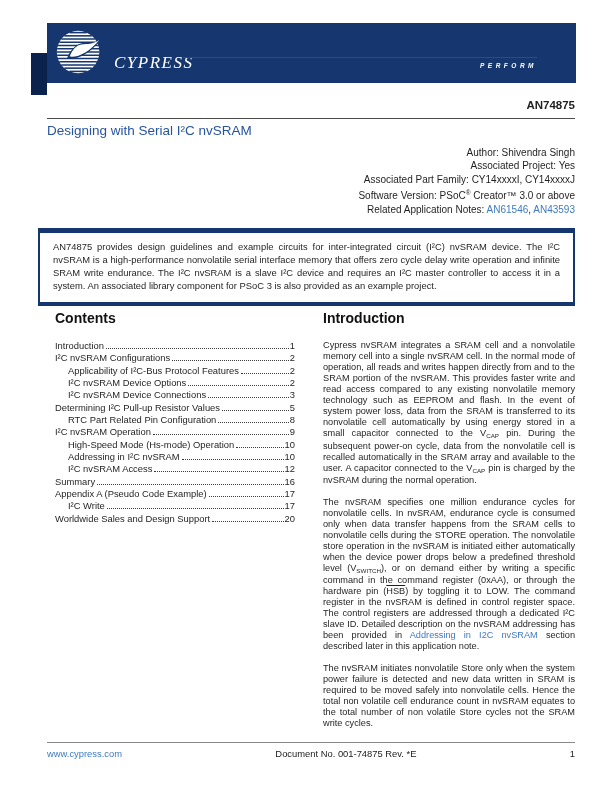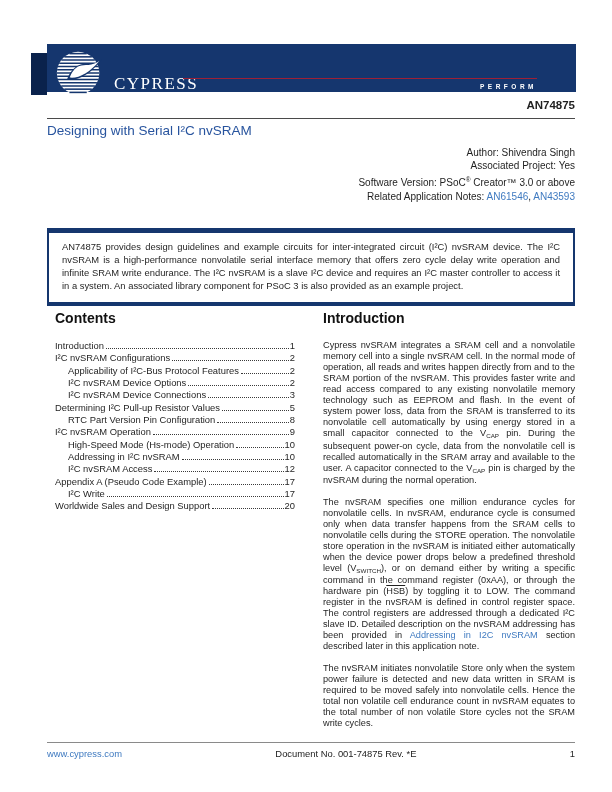--- a/index.html
+++ b/index.html
@@ -13,39 +13,39 @@
   }
   *{margin:0;padding:0;box-sizing:border-box;}
   html,body{background:#e8e8e8;}
   body{font-family:"Liberation Sans",sans-serif;color:var(--text);}
   .page{
     position:relative;width:612px;height:792px;background:#fff;margin:0 auto;
     overflow:hidden;
   }
   
   .banner-tab{position:absolute;left:31px;top:53px;width:16px;height:42px;background:var(--banner-tab);}
-  .banner{position:absolute;left:47px;top:44px;width:529px;height:48px;background:var(--banner-navy);}
+  .banner{position:absolute;left:47px;top:23px;width:529px;height:60px;background:var(--banner-navy);font-style:italic;}
   .globe{position:absolute;left:8px;top:5px;}
   .logo-text{
     position:absolute;left:67px;top:30px;color:#fff;
     font-family:"Liberation Serif",serif;font-size:17px;letter-spacing:1.5px;
   }
   .red-line{position:absolute;left:136px;right:39px;top:34px;height:1.4px;background:var(--accent-red);}
   .perform{
     position:absolute;right:39px;top:39px;color:#fff;
     font-size:6.5px;font-weight:bold;letter-spacing:3.5px;
   }
   
   .doc-number{position:absolute;right:37px;top:99px;font-size:11.5px;font-weight:bold;}
   .title-rule{position:absolute;left:47px;right:37px;top:118px;height:1px;background:var(--rule-gray);}
   .page-title{position:absolute;left:47px;top:123px;font-size:13.5px;font-weight:normal;color:var(--title-blue);}
   .meta{position:absolute;right:37px;top:146px;text-align:right;font-size:10px;font-weight:normal;line-height:13.4px;}
   
   .abstract{
-    position:absolute;left:47px;right:37px;top:228px;
+    position:absolute;left:38px;right:37px;top:228px;
     border:2px solid var(--banner-navy);border-top-width:5px;border-bottom-width:4px;
     padding:8px 13px 9px;font-size:9.4px;line-height:12.9px;text-align:justify;
   }
   
   .columns{position:absolute;left:47px;right:37px;top:310px;display:flex;gap:28px;margin-left:8px;}
   .col-left{width:240px;flex:0 0 240px;}
   .col-right{flex:1;}
   h2{font-size:14px;font-weight:bold;margin:0 0 14px;color:#111;}
   .toc-row{display:flex;align-items:baseline;font-size:9.4px;line-height:12.35px;}
   .toc-row.lvl1{padding-left:13px;}
@@ -99,20 +99,21 @@
     <span class="perform">PERFORM</span>
   </div>
 
   <div class="doc-number">AN74875</div>
   <div class="title-rule"></div>
   <h1 class="page-title">Designing with Serial I²C nvSRAM</h1>
 
   <div class="meta">
     <div><span>Author: Shivendra Singh</span></div>
     <div><span>Associated Project: Yes</span></div>
+    <div><span>Associated Part Family: CY14xxxxI, CY14xxxxJ</span></div>
     <div><span>Software Version: PSoC</span><span class="rt-sup">®</span><span> Creator™ 3.0 or above</span></div>
     <div><span>Related Application Notes: </span><span class="rt-link">AN61546</span><span>, </span><span class="rt-link">AN43593</span></div>
   </div>
 
   <div class="abstract">AN74875 provides design guidelines and example circuits for inter-integrated circuit (I²C) nvSRAM device. The I²C nvSRAM is a high-performance nonvolatile serial interface memory that offers zero cycle delay write operation and infinite SRAM write endurance. The I²C nvSRAM is a slave I²C device and requires an I²C master controller to access it in a system. An associated library component for PSoC 3 is also provided as an example project.</div>
 
   <div class="columns">
     <section class="col-left">
       <h2>Contents</h2>
       <div class="toc">
@@ -140,21 +141,21 @@
             <span class="toc-label">I²C nvSRAM Device Connections</span>
             <span class="toc-dots"></span>
             <span class="toc-page">3</span>
           </div>
           <div class="toc-row">
             <span class="toc-label">Determining I²C Pull-up Resistor Values</span>
             <span class="toc-dots"></span>
             <span class="toc-page">5</span>
           </div>
           <div class="toc-row lvl1">
-            <span class="toc-label">RTC Part Version Pin Configuration</span>
+            <span class="toc-label">RTC Part Related Pin Configuration</span>
             <span class="toc-dots"></span>
             <span class="toc-page">8</span>
           </div>
           <div class="toc-row">
             <span class="toc-label">I²C nvSRAM Operation</span>
             <span class="toc-dots"></span>
             <span class="toc-page">9</span>
           </div>
           <div class="toc-row lvl1">
             <span class="toc-label">High-Speed Mode (Hs-mode) Operation</span>
@@ -163,20 +164,25 @@
           </div>
           <div class="toc-row lvl1">
             <span class="toc-label">Addressing in I²C nvSRAM</span>
             <span class="toc-dots"></span>
             <span class="toc-page">10</span>
           </div>
           <div class="toc-row lvl1">
             <span class="toc-label">I²C nvSRAM Access</span>
             <span class="toc-dots"></span>
             <span class="toc-page">12</span>
+          </div>
+          <div class="toc-row">
+            <span class="toc-label">Summary</span>
+            <span class="toc-dots"></span>
+            <span class="toc-page">16</span>
           </div>
           <div class="toc-row">
             <span class="toc-label">Appendix A (Pseudo Code Example)</span>
             <span class="toc-dots"></span>
             <span class="toc-page">17</span>
           </div>
           <div class="toc-row lvl1">
             <span class="toc-label">I²C Write</span>
             <span class="toc-dots"></span>
             <span class="toc-page">17</span>

